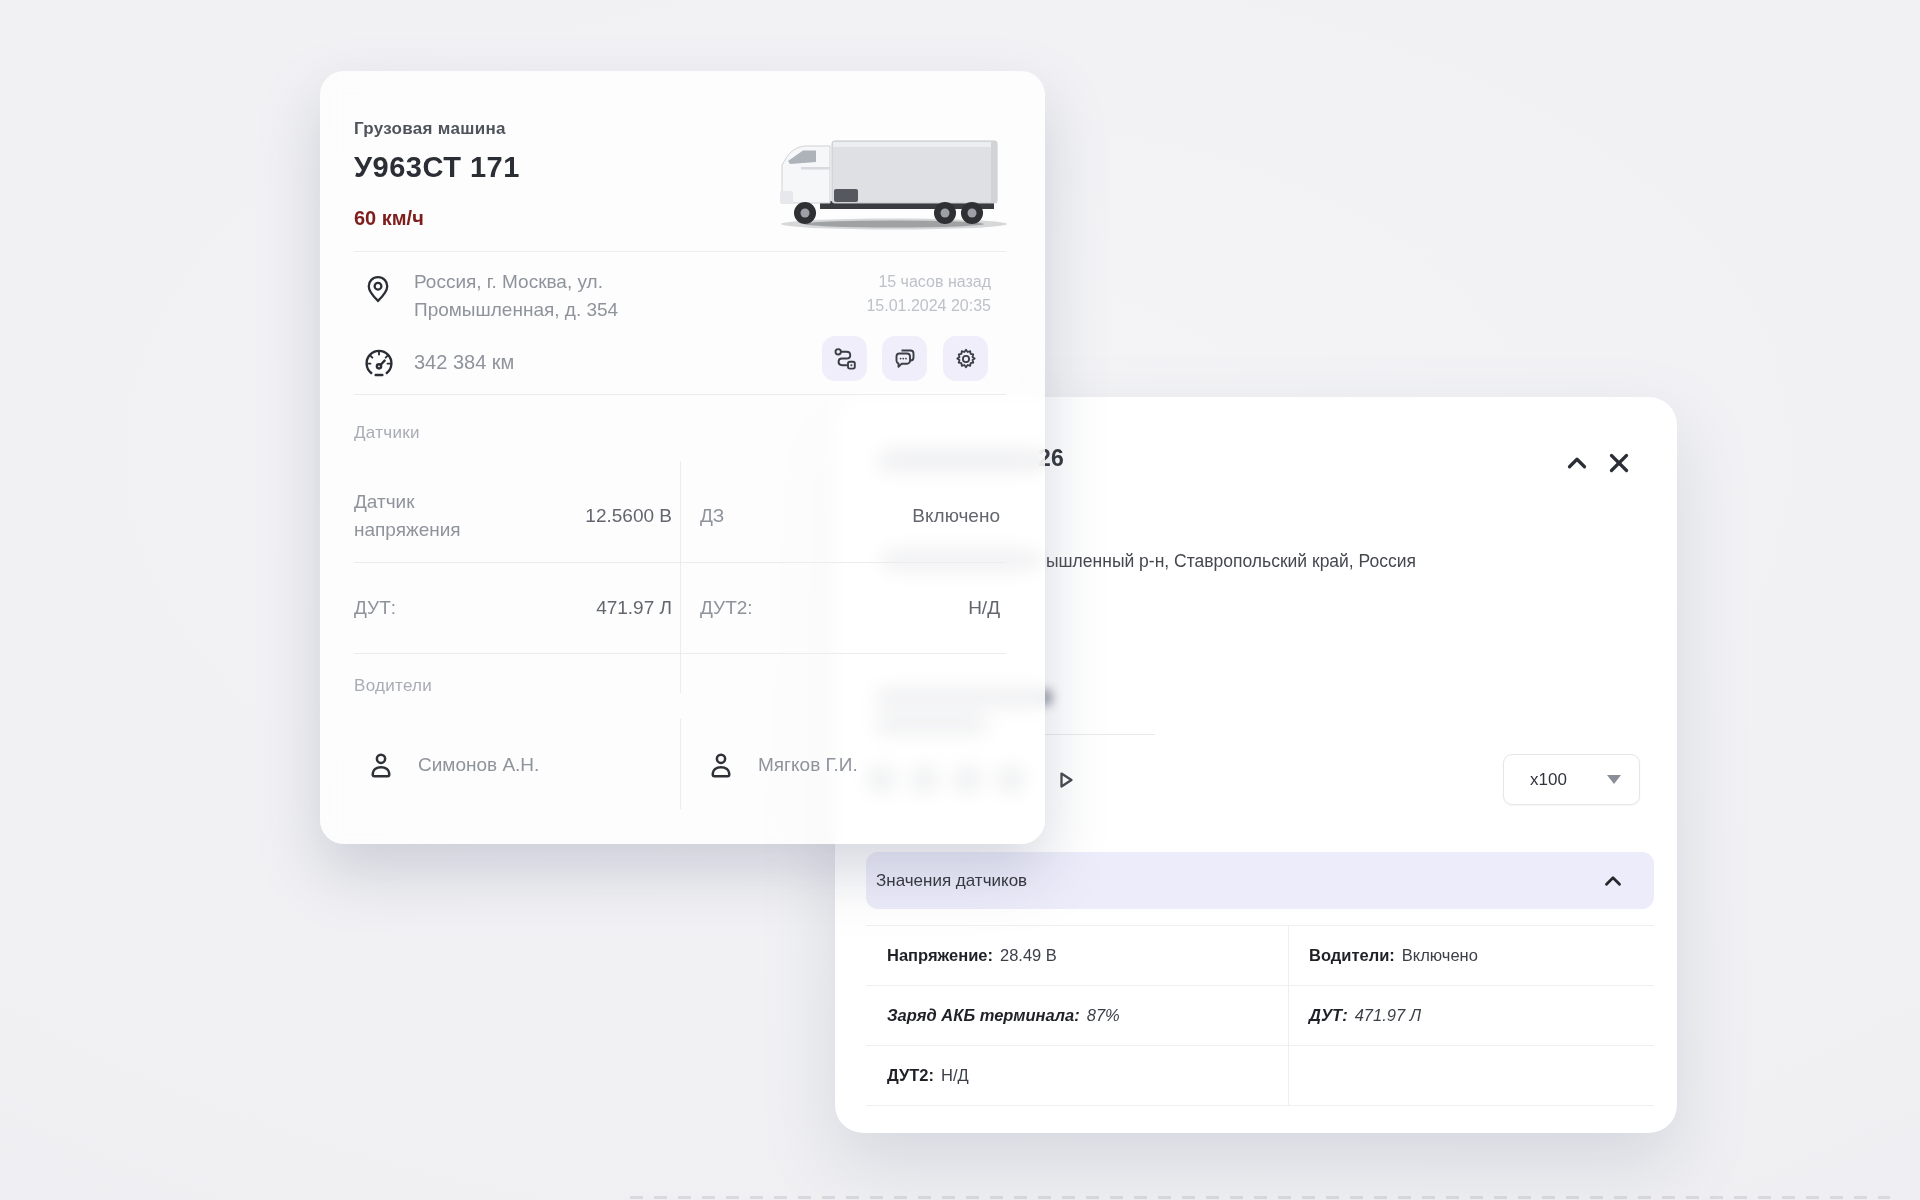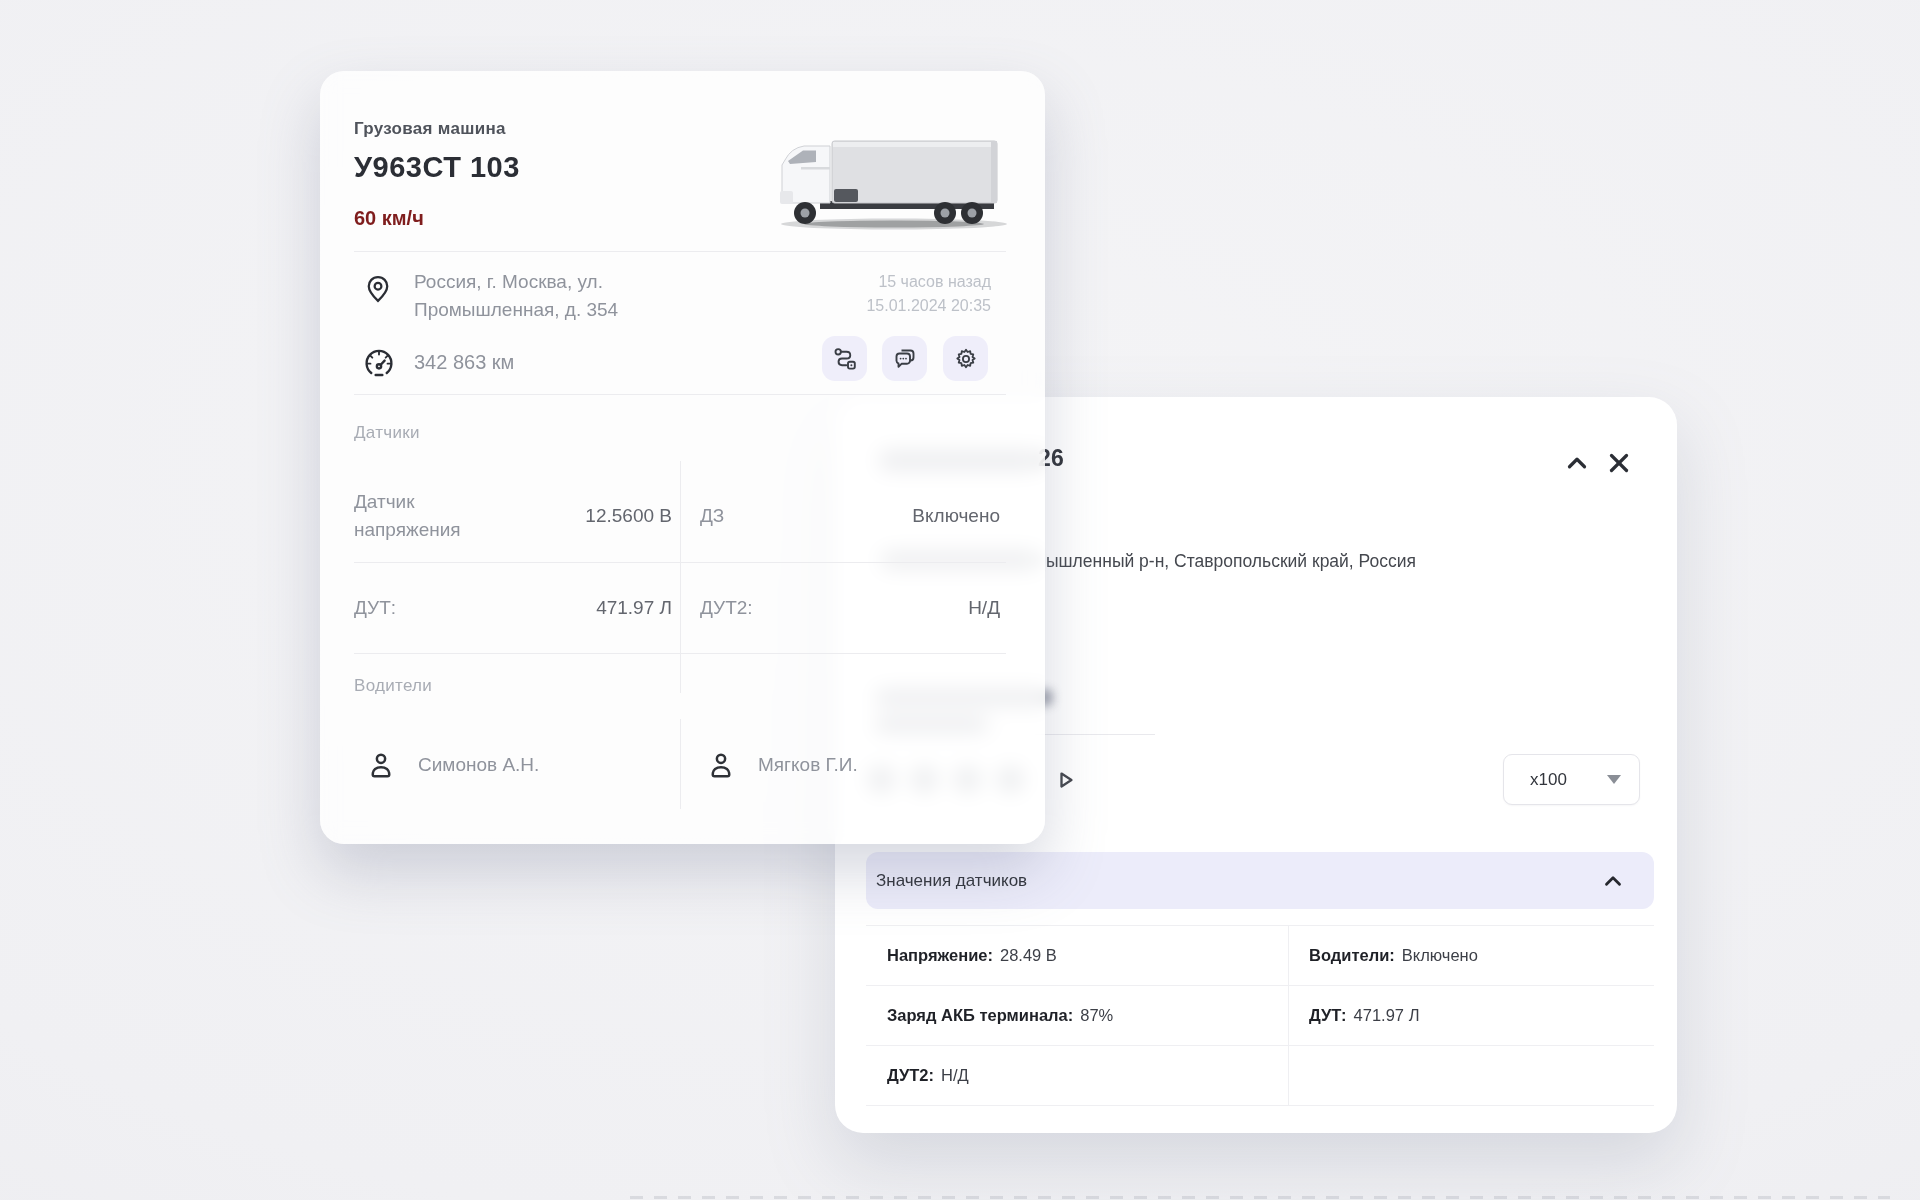--- a/index.html
+++ b/index.html
@@ -159,21 +159,21 @@
       <div class="row" style="top:0;">
         <div class="svcell c1">
             <b>Напряжение:</b>
             <span>28.49 В</span>
           </div>
         <div class="svcell c2">
             <b>Водители:</b>
             <span>Включено</span>
           </div>
       </div>
-      <div class="row" style="top:60px;">
+      <div class="row" style="top:60px;font-style:italic;">
         <div class="svcell c1">
             <b>Заряд АКБ терминала:</b>
             <span>87%</span>
           </div>
         <div class="svcell c2">
             <b>ДУТ:</b>
             <span>471.97 Л</span>
           </div>
       </div>
       <div class="row" style="top:120px;height:59px;">
@@ -182,21 +182,21 @@
             <span>Н/Д</span>
           </div>
         <div class="svcell c2"></div>
       </div>
     </div>
   </div>
 
   <div class="card1">
 
     <div class="c1-type">Грузовая машина</div>
-    <div class="c1-plate">У963СТ 103</div>
+    <div class="c1-plate">У963СТ 171</div>
     <div class="c1-speed">60 км/ч</div>
 
     <svg class="truck" viewBox="0 0 250 100">
       <ellipse cx="122" cy="91" rx="113" ry="5.5" fill="#606369" opacity="0.25"></ellipse>
       <ellipse cx="122" cy="91" rx="90" ry="3.5" fill="#3A3C40" opacity="0.35"></ellipse>
       <rect x="48" y="68" width="174" height="8" fill="#3A3C41"></rect>
       <rect x="60" y="8" width="165" height="62" rx="2.5" fill="#DFE0E3" stroke="#C7C8CC" stroke-width="1"></rect>
       <rect x="61" y="9" width="163" height="5" fill="#EDEEF0"></rect>
       <rect x="219" y="8" width="6" height="62" fill="#D2D3D7"></rect>
       <rect x="62" y="56" width="24" height="13" rx="2" fill="#55585E"></rect>
@@ -231,21 +231,21 @@
       <path d="M6.2,19.5 A9.3,9.3 0 1 1 17.8,19.5"></path>
       <path d="M9.5,21 L14.5,21"></path>
       <path d="M12,3.4 L12,5.6" stroke-width="1.4"></path>
       <path d="M5.5,6.5 L7,8" stroke-width="1.4"></path>
       <path d="M18.5,6.5 L17,8" stroke-width="1.4"></path>
       <path d="M3.5,12.5 L5.6,12.5" stroke-width="1.4"></path>
       <path d="M20.5,12.5 L18.4,12.5" stroke-width="1.4"></path>
       <circle cx="12" cy="14.5" r="1.6"></circle>
       <path d="M13.3,13.3 L16.2,10.2"></path>
     </svg>
-    <div class="c1-odo">342 863 км</div>
+    <div class="c1-odo">342 384 км</div>
 
     <div class="actbtn" style="left:502px;">
       <svg width="24" height="24" viewBox="0 0 24 24" fill="none" stroke-width="1.9" stroke-linecap="round">
         <circle cx="5.2" cy="4.8" r="2.7"></circle>
         <path d="M8,4.8 L13.5,4.8 C18.5,4.8 18.5,11.5 13.5,11.5 L9,11.5 C4.4,11.5 4.4,18.2 9,18.2 L13.4,18.2"></path>
         <rect x="15" y="14.8" width="6.8" height="6.8" rx="1.8"></rect>
         <circle cx="18.4" cy="18.2" r="1" fill="#3A3E45" stroke="none"></circle>
       </svg>
     </div>
     <div class="actbtn" style="left:562px;">

